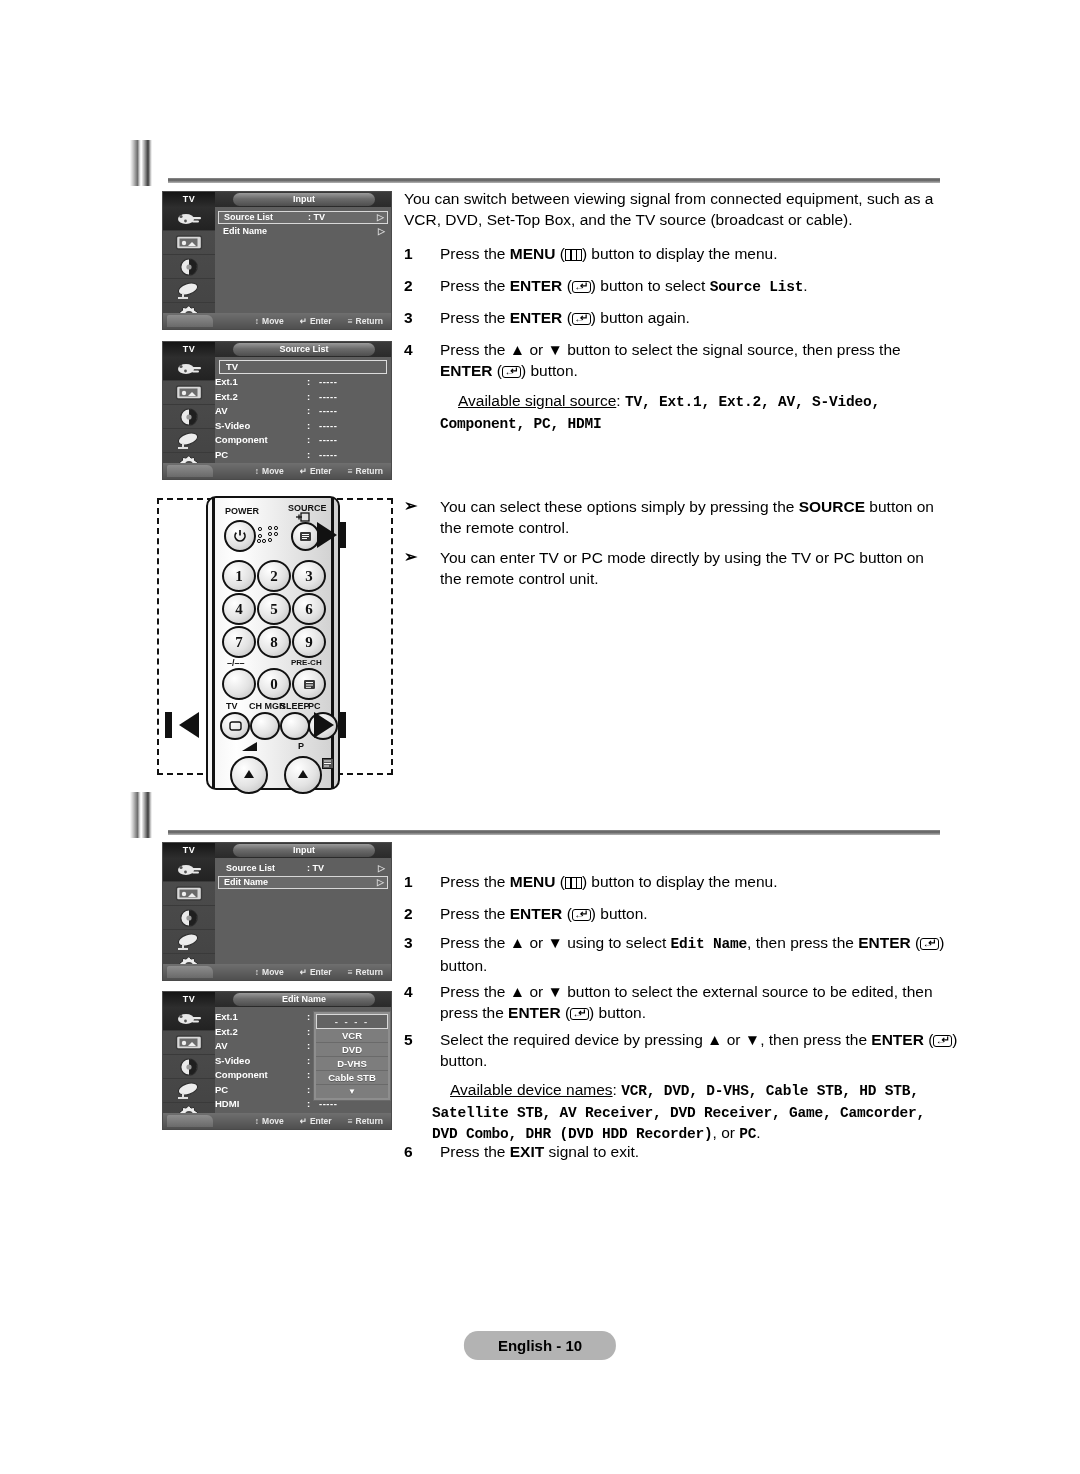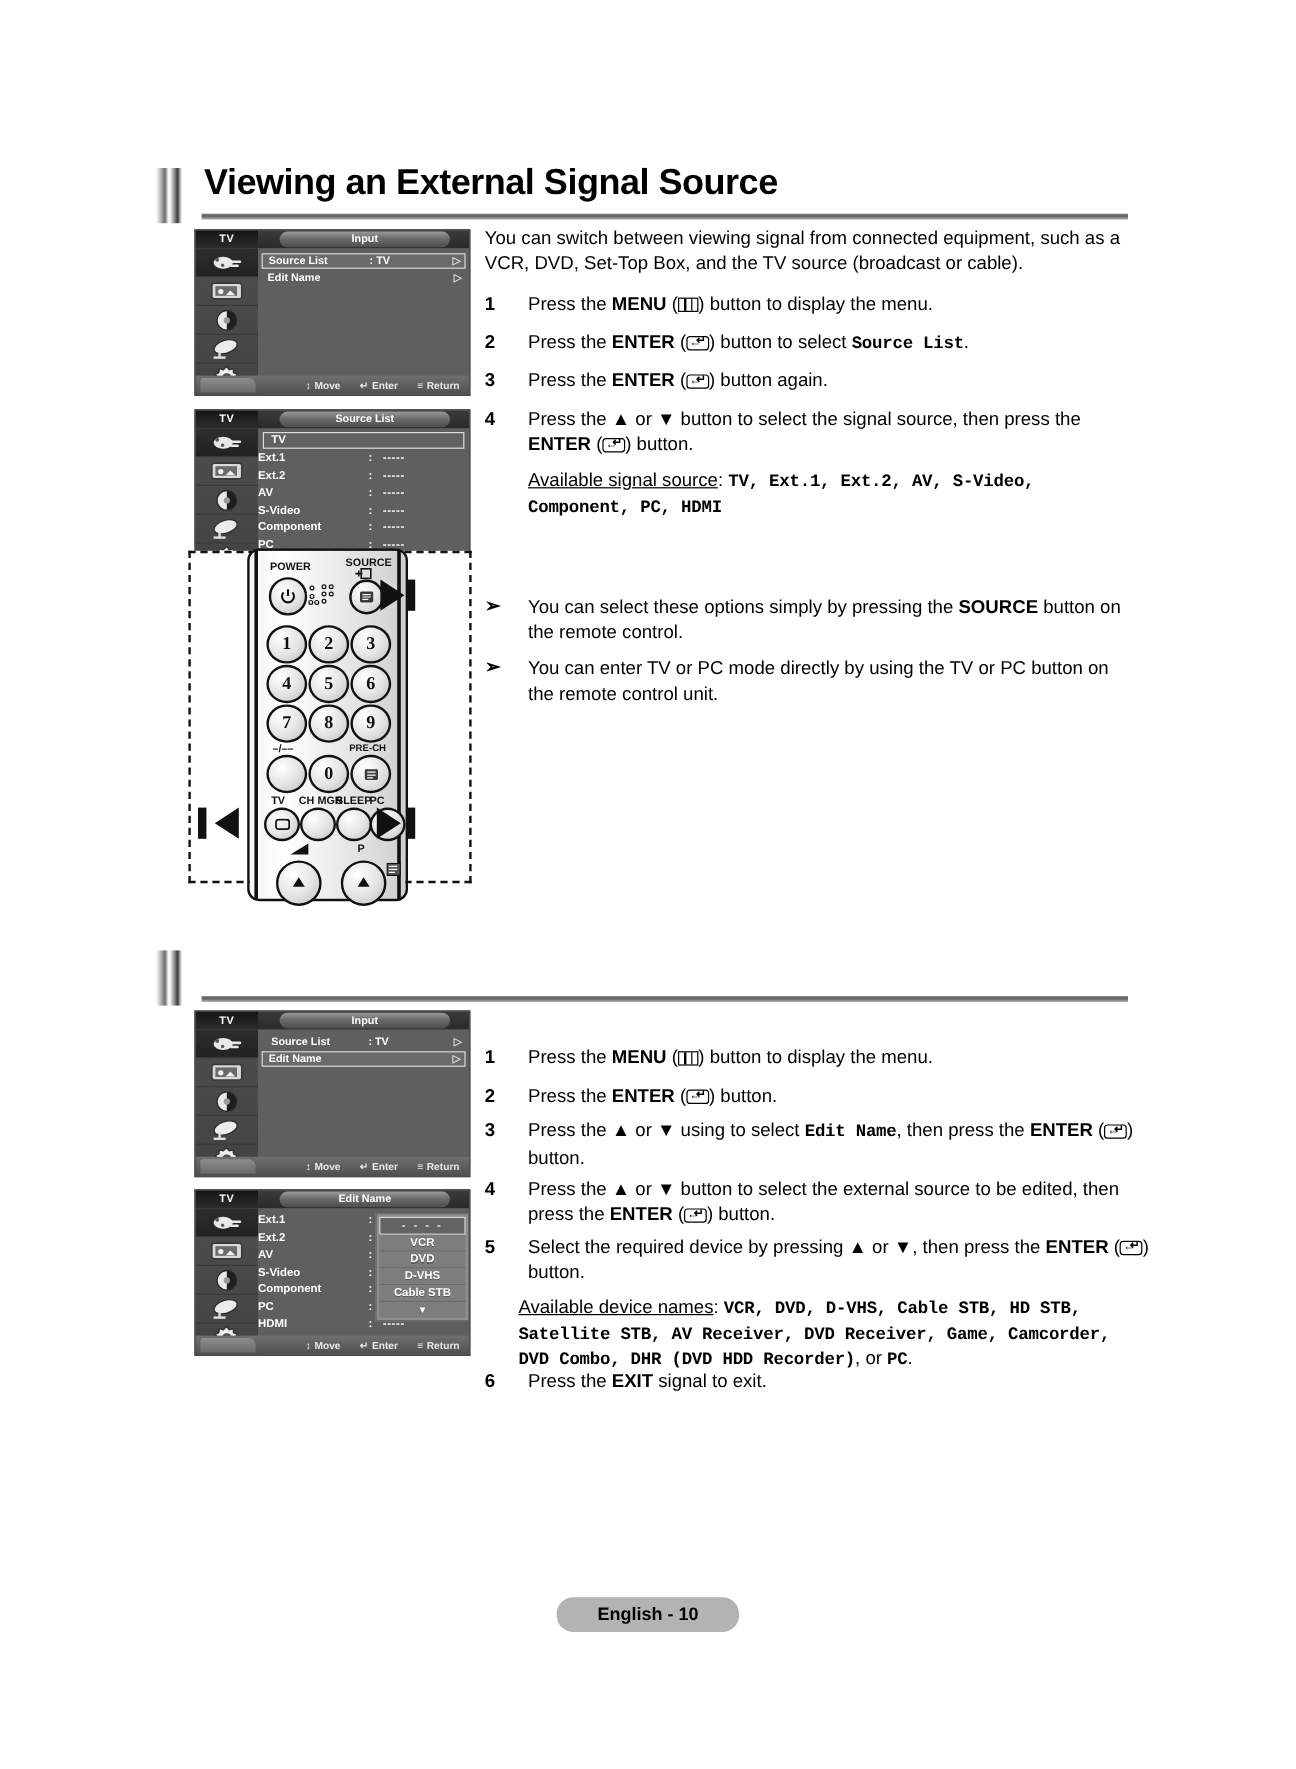--- a/index.html
+++ b/index.html
@@ -71,21 +71,21 @@
   .ddl div.caret{background:#7d7d7d;border-bottom:none;font-size:8px;}
 
   
   .txt{position:absolute;font-size:15.5px;line-height:20.5px;color:#000;}
   .para{position:absolute;font-size:15.5px;line-height:20.5px;}
   .step{position:absolute;font-size:15.5px;line-height:21px;}
   .step .num{position:absolute;left:0;top:0;font-weight:bold;}
   .step .bd{margin-left:36px;display:block;}
   b{font-weight:bold;text-align:center;}
   .mono{font-family:"Liberation Mono", monospace;font-weight:bold;font-size:14.5px;letter-spacing:-0.2px;}
-  .uline{text-decoration:underline;}
+  .uline{text-decoration:underline;margin-left:18px;}
   .bullet{position:absolute;font-size:15.5px;line-height:20.5px;}
   .bullet .gl{position:absolute;left:0;top:-1px;font-size:16px;font-weight:bold;}
   .bullet .bd{margin-left:36px;display:block;}
 
   
   .kmenu{display:inline-block;width:17px;height:12px;border:1.6px solid #000;
      position:relative;vertical-align:-2px;box-sizing:border-box;}
   .kmenu::before,.kmenu::after{content:"";position:absolute;top:0;bottom:0;width:1.6px;background:#000;}
   .kmenu::before{left:4.6px;} .kmenu::after{left:9.8px;}
   .kent{display:inline-block;width:19px;height:12px;border:1.6px solid #000;border-radius:3px;
@@ -116,21 +116,20 @@
      background:#b3b3b3;border-radius:14px;padding:6px 34px;
      font-size:15px;font-weight:bold;color:#000;}
 </style>
 </head>
 <body>
 
 <div class="page">
 
   <div class="section" style="left:130px;top:140px;width:810px;height:46px;">
     <div class="sec-bars"></div>
-    <div class="sec-title">Viewing an External Signal Source</div>
     <div class="sec-rule"></div>
   </div>
 
   <div class="osd" style="left:162px;top:191px;width:228px;height:137px;">
     <div class="osd-top"></div>
     <div class="osd-tv">TV</div>
     <div class="osd-titlepill">Input</div>
 
     <div class="osd-side">
       <div class="osd-icon first">
@@ -335,21 +334,21 @@
     <span class="num">4</span>
     <span class="bd">
       <span>Press the ▲ or ▼ button to select the signal source, then press the </span><b>ENTER</b><span> (</span><span class="kent"><i>←</i><u>↵</u></span><span>) button.</span>
     </span>
   </div>
 
   <div class="txt" style="left:440px;top:391px;width:512px;">
     <span class="uline">Available signal source</span><span>: </span><span class="mono">TV, Ext.1, Ext.2, AV, S-Video, Component, PC, HDMI</span>
   </div>
 
-  <div class="remote-box" style="left:157px;top:459px;width:232px;height:273px;text-align:right;">
+  <div class="remote-box" style="left:157px;top:498px;width:232px;height:273px;text-align:right;">
 
     <div class="remote-body" style="left:47px;top:-4px;width:130px;height:290px;">
       <div class="rm-strip" style="left:4px;"></div>
       <div class="rm-strip" style="right:4px;"></div>
 
       <div class="lbl" style="left:17px;top:8px;">POWER</div>
       <div class="btn-c" style="left:16px;top:22px;width:28px;height:28px;">
         <svg width="14" height="14" viewBox="0 0 14 14">
             <g stroke="#111" stroke-width="1.7" fill="none">
           <path d="M3.3 3.6 A5 5 0 1 0 10.7 3.6"></path>

